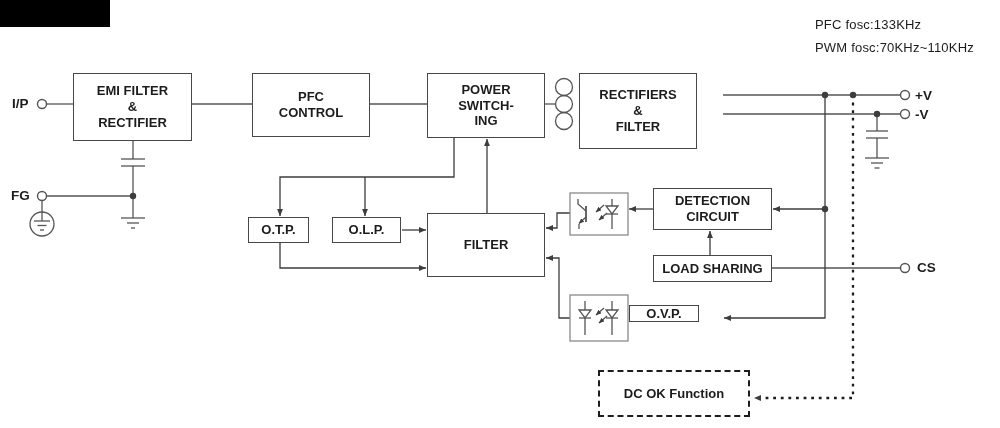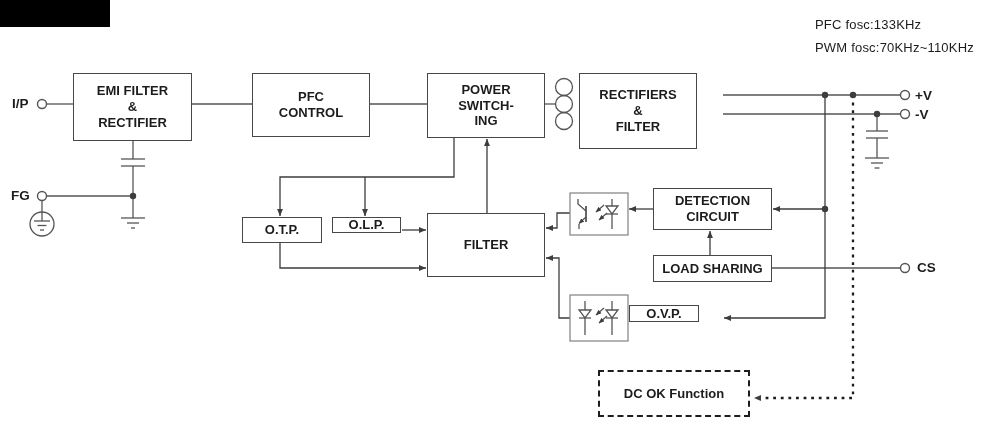--- a/index.html
+++ b/index.html
@@ -168,22 +168,22 @@
 &amp;
 RECTIFIER</div>
   <div class="blk" style="left:252px;top:73px;width:118px;height:64px">PFC
 CONTROL</div>
   <div class="blk" style="left:427px;top:73px;width:118px;height:65px">POWER
 SWITCH-
 ING</div>
   <div class="blk" style="left:579px;top:73px;width:118px;height:76px">RECTIFIERS
 &amp;
 FILTER</div>
-  <div class="blk" style="left:242px;top:217px;width:80px;height:26px">O.T.P.</div>
-  <div class="blk" style="left:332px;top:217px;width:69px;height:16px">O.L.P.</div>
+  <div class="blk" style="left:248px;top:217px;width:61px;height:26px">O.T.P.</div>
+  <div class="blk" style="left:332px;top:217px;width:69px;height:26px">O.L.P.</div>
   <div class="blk" style="left:427px;top:213px;width:118px;height:64px">FILTER</div>
   <div class="blk" style="left:653px;top:188px;width:119px;height:42px">DETECTION
 CIRCUIT</div>
   <div class="blk" style="left:653px;top:255px;width:119px;height:27px">LOAD SHARING</div>
   <div class="blk" style="left:629px;top:305px;width:70px;height:17px">O.V.P.</div>
   <div class="blk dashed" style="left:598px;top:370px;width:152px;height:47px">DC OK Function</div>
 
   <div class="tlabel" style="left:12px;top:97px">I/P</div>
   <div class="tlabel" style="left:11px;top:189px">FG</div>
   <div class="tlabel" style="left:915px;top:89px">+V</div>

